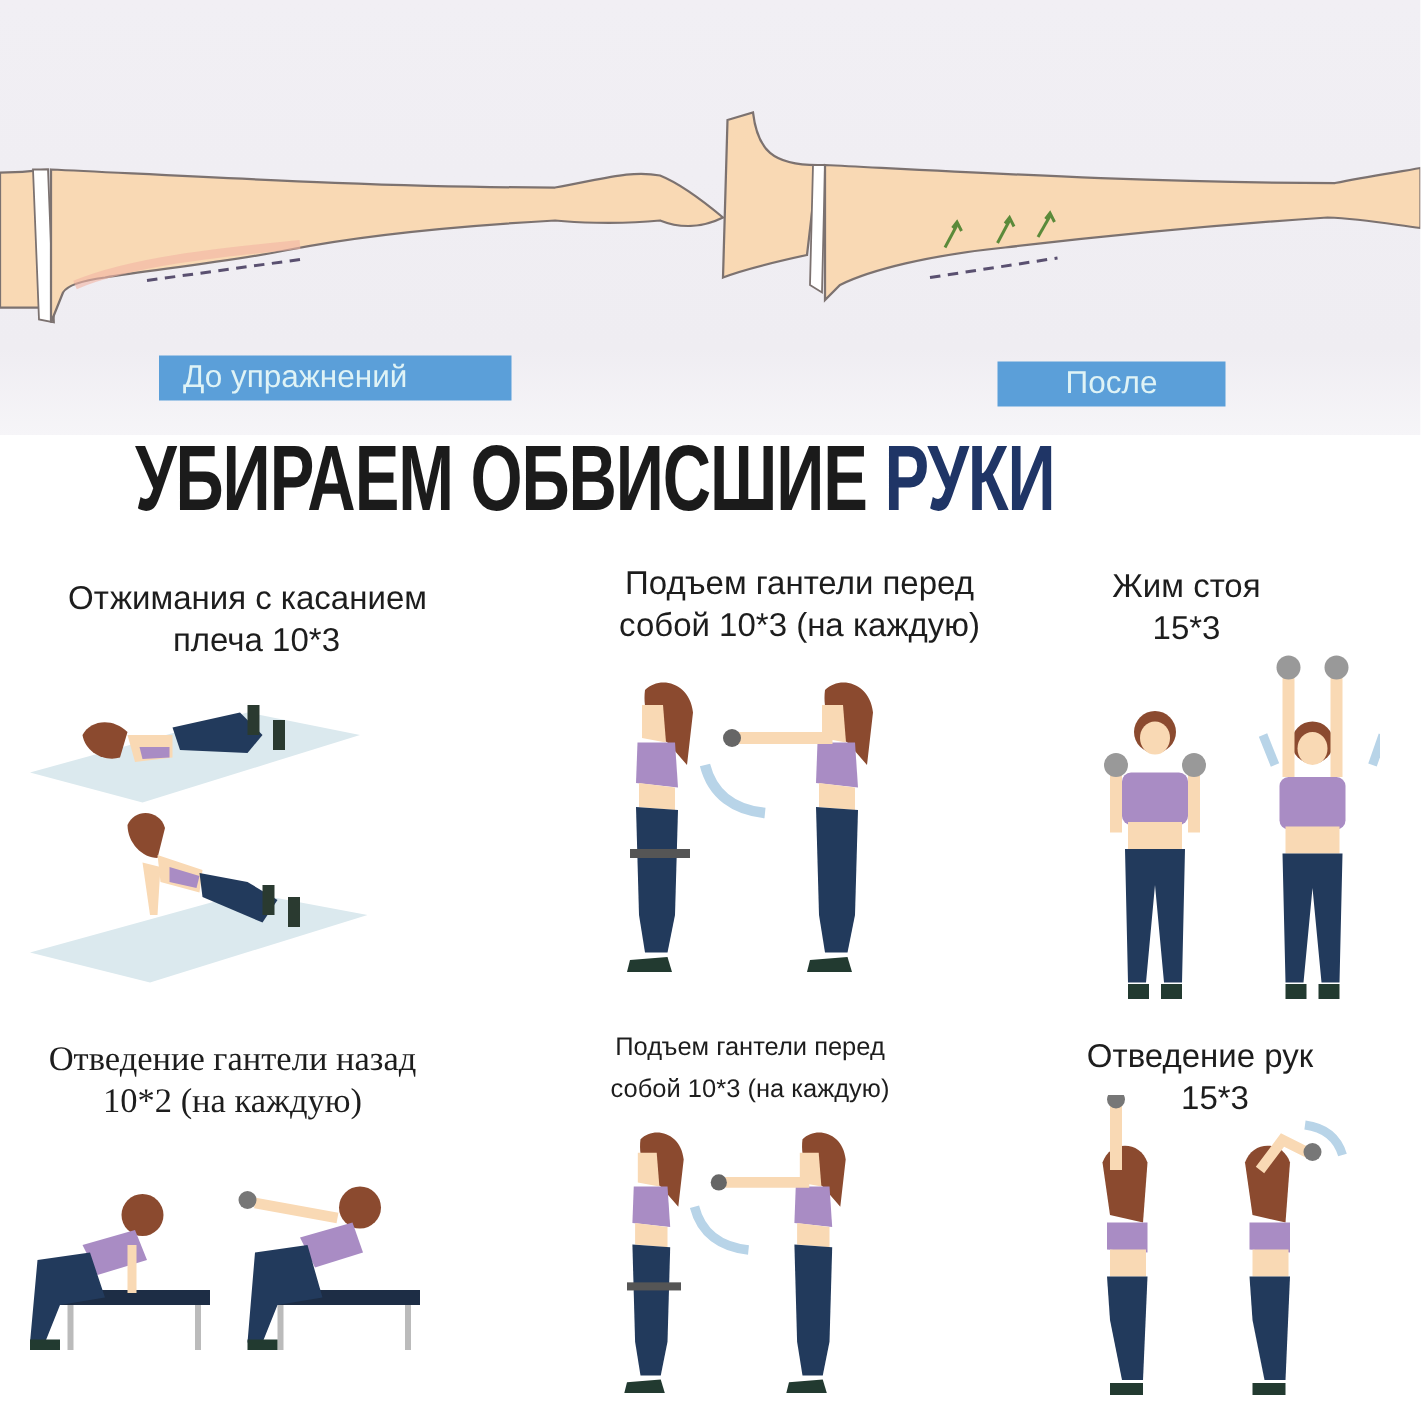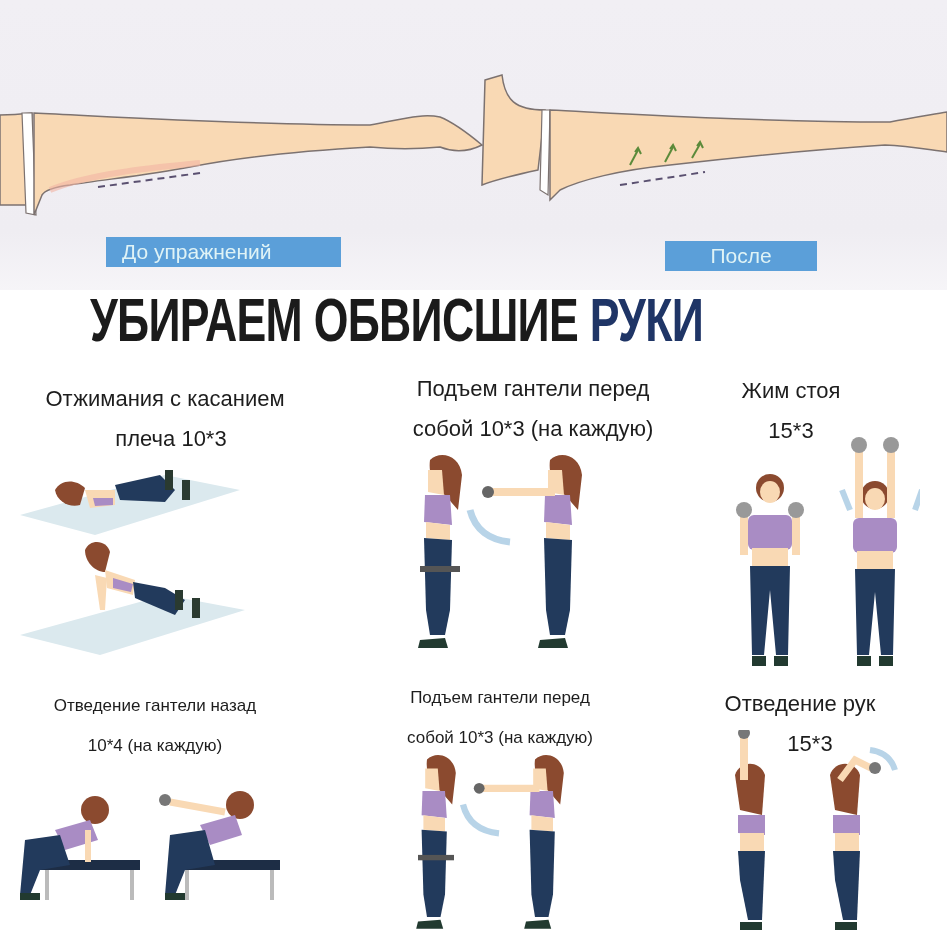--- a/index.html
+++ b/index.html
@@ -3,21 +3,21 @@
 <meta charset="utf-8">
 <style>
   html, body { margin: 0; padding: 0; }
   body { width: 947px; height: 947px; overflow: hidden; background: #ffffff; font-family: "Liberation Sans", "DejaVu Sans", sans-serif; position: relative; }
   .top-band { position: absolute; left: 0; top: 0; width: 947px; height: 290px; background: linear-gradient(#f1eff4, #efedf2 80%, #f6f5f8); }
   .arm { position: absolute; }
   .label-box { position: absolute; background: #5b9fd9; color: #dff3f6; font-size: 21px; line-height: 30px; padding: 0 6px; }
   .headline { position: absolute; left: 90px; top: 280px; width: 780px; height: 80px; font-family: "Liberation Sans", sans-serif; font-weight: bold; font-size: 62px; line-height: 80px; color: #1b1b1b; letter-spacing: -1px; transform: scaleX(0.72); transform-origin: left center; white-space: nowrap; }
   .headline .accent { color: #1f3566; }
   .ex-title { position: absolute; text-align: center; font-size: 22px; line-height: 28px; color: #1d1d1d; }
-  .ex-title .reps { display: block; margin-top: 12px; }
+  .ex-title .reps { display: block; }
   .illus { position: absolute; }
 </style>
 </head>
 <body>
 
 <div class="top-band"></div>
 
 <svg class="arm" style="left:0;top:95px" width="490" height="140" viewBox="0 0 490 140">
   <path d="M0,20 C20,20 30,18 32,18 L32,110 L0,110 Z" fill="#f9d9b4" stroke="#7c7270" stroke-width="1.5"></path>
   <path d="M22,18 L32,18 L36,120 L26,118 Z" fill="#ffffff" stroke="#7c7270" stroke-width="1.2"></path>
@@ -51,23 +51,23 @@
   <span class="reps" style="padding-left:12px;">плеча 10*3</span>
 </div>
 <div class="ex-title" style="left:378px;top:375px;width:310px;">
   <span>Подъем гантели перед</span>
   <span class="reps">собой 10*3 (на каждую)</span>
 </div>
 <div class="ex-title" style="left:711px;top:377px;width:160px;">
   <span>Жим стоя</span>
   <span class="reps">15*3</span>
 </div>
-<div class="ex-title" style="left:10px;top:692px;width:290px;font-size:17px;">
+<div class="ex-title" style="left:10px;top:692px;width:290px;font-size:23px;font-family:Liberation Serif, serif;">
   <span>Отведение гантели назад</span>
-  <span class="reps">10*4 (на каждую)</span>
+  <span class="reps">10*2 (на каждую)</span>
 </div>
 <div class="ex-title" style="left:360px;top:684px;width:280px;font-size:17px;">
   <span>Подъем гантели перед</span>
   <span class="reps">собой 10*3 (на каждую)</span>
 </div>
 <div class="ex-title" style="left:700px;top:690px;width:200px;">
   <span>Отведение рук</span>
   <span class="reps" style="padding-left:20px;">15*3</span>
 </div>
 

